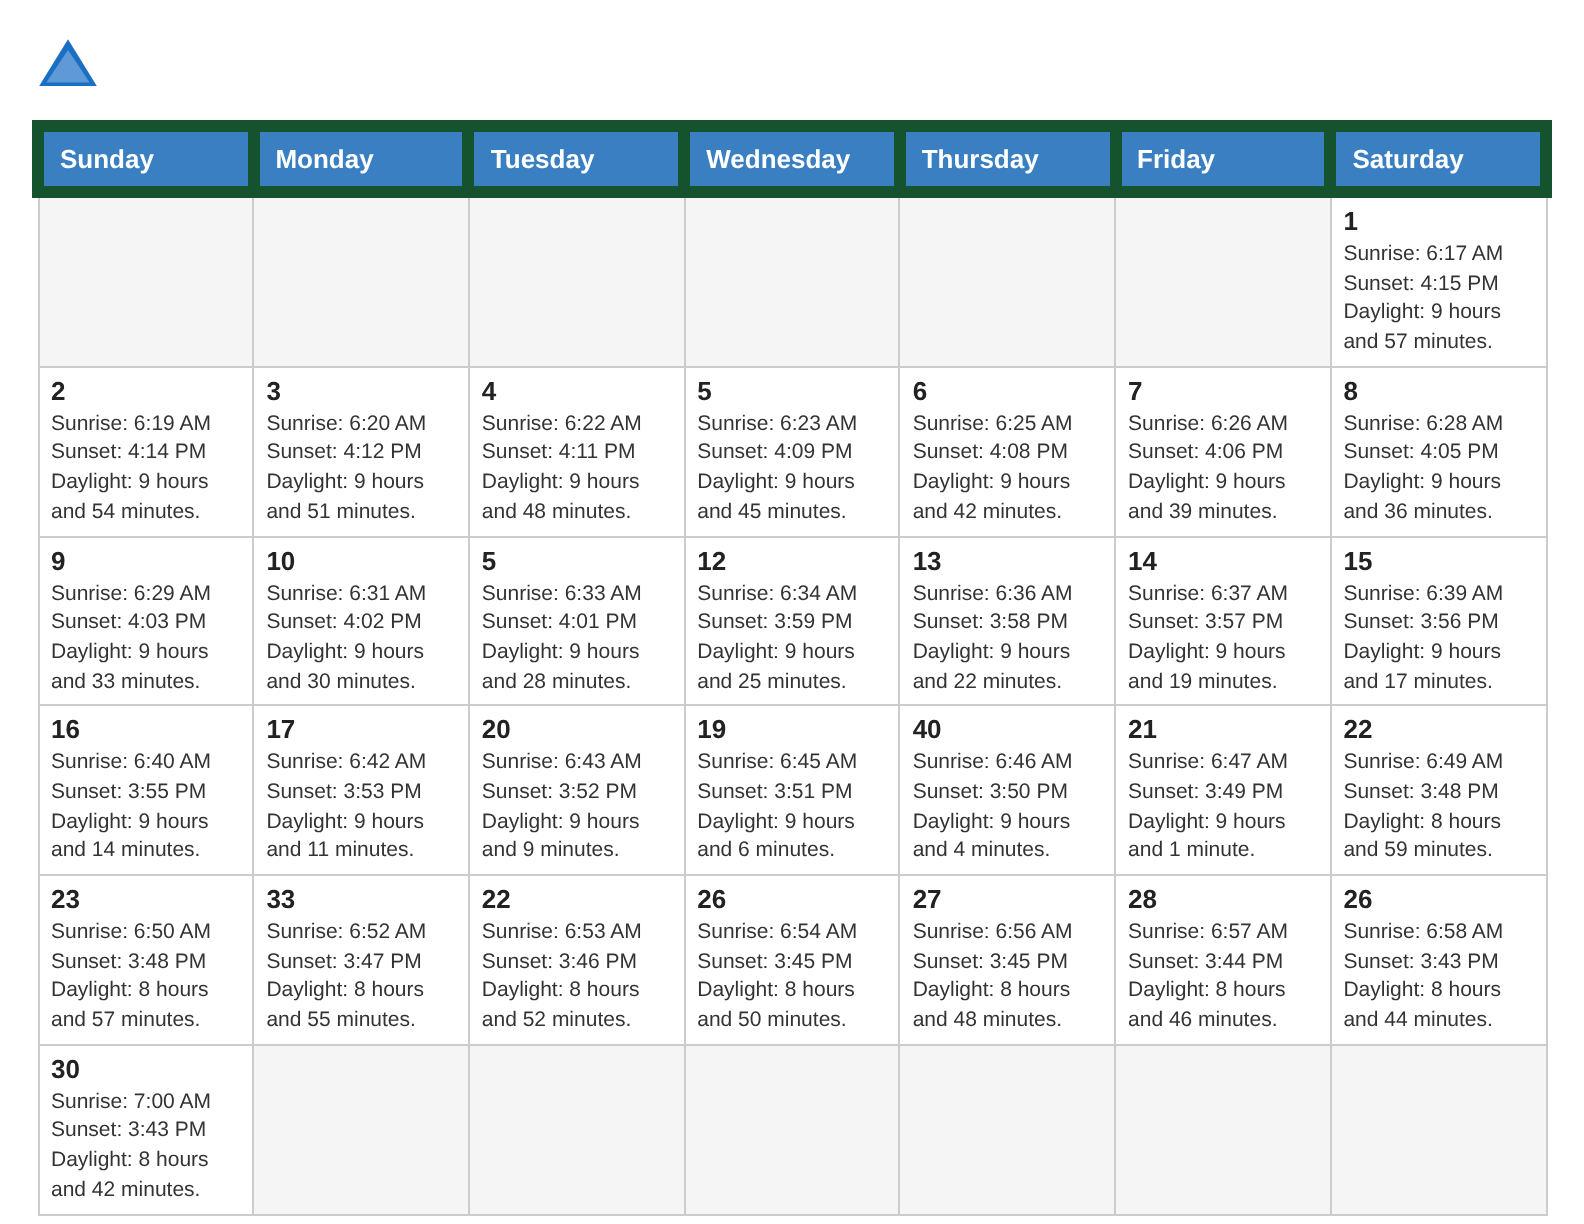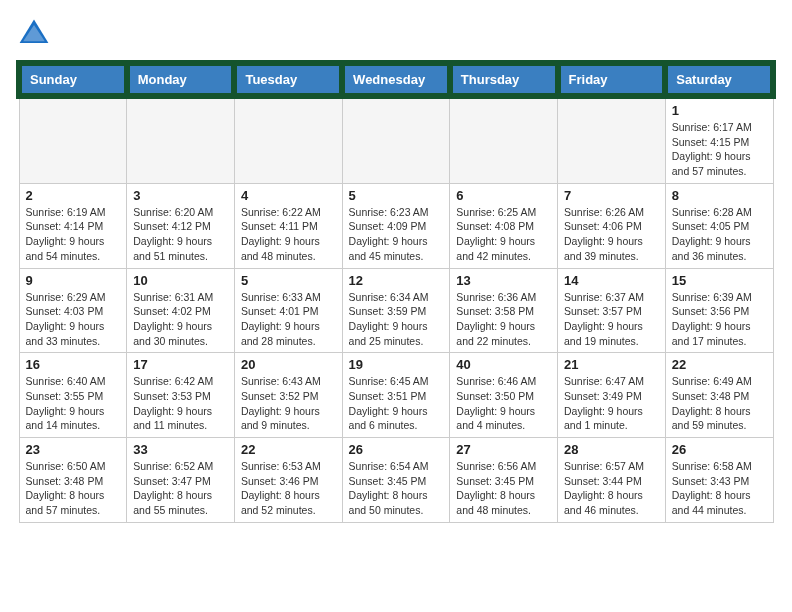--- a/index.html
+++ b/index.html
@@ -245,14 +245,26 @@
         </td>
         <td>
           <div class="day-number">28</div>
           <div class="day-info">Sunrise: 6:57 AM<br>Sunset: 3:44 PM<br>Daylight: 8 hours and 46 minutes.</div>
         </td>
         <td>
           <div class="day-number">26</div>
           <div class="day-info">Sunrise: 6:58 AM<br>Sunset: 3:43 PM<br>Daylight: 8 hours and 44 minutes.</div>
         </td>
       </tr>
+      <tr class="week-row">
+        <td>
+          <div class="day-number">30</div>
+          <div class="day-info">Sunrise: 7:00 AM<br>Sunset: 3:43 PM<br>Daylight: 8 hours and 42 minutes.</div>
+        </td>
+        <td class="empty"></td>
+        <td class="empty"></td>
+        <td class="empty"></td>
+        <td class="empty"></td>
+        <td class="empty"></td>
+        <td class="empty"></td>
+      </tr>
     </tbody>
 </table>
 
 </body></html>

